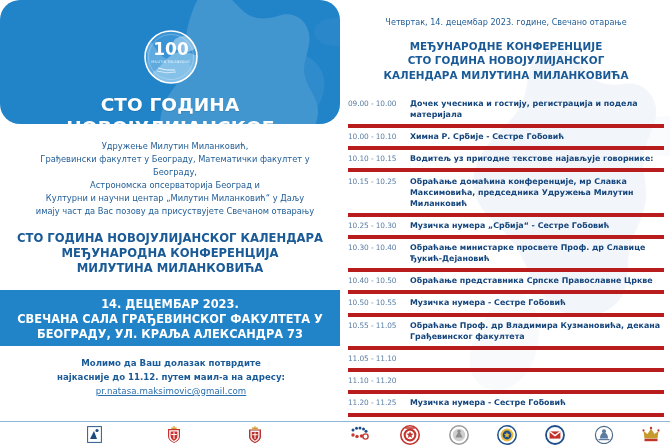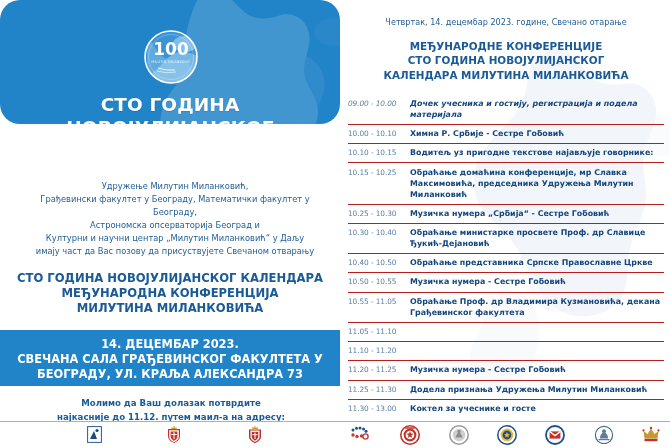--- a/index.html
+++ b/index.html
@@ -70,21 +70,20 @@
   }
   .hero-title span { display: block; }
 
   .org-block {
     padding: 16px 10px 0 20px;
     text-align: center;
     color: #1f5c96;
     font-size: 8.3px;
     line-height: 1.58;
     flex: none;
-    margin-top: 40px;
   }
   .org-block span { display: block; }
 
   .conf-block {
     padding: 12px 8px 0 8px;
     text-align: center;
     color: #1a5a97;
     font-size: 11.6px;
     font-weight: bold;
     line-height: 1.32;
@@ -160,24 +159,24 @@
     line-height: 1.36;
     margin-bottom: 13px;
   }
   .rp-heading span { display: block; }
 
   .agenda { display: block; }
   .ag-row {
     display: flex;
     flex-direction: row;
     align-items: flex-start;
-    border-top: 1px solid #b91c1c;
+    border-top: 4px solid #b91c1c;
     padding: 3.2px 0 3.4px 0;
   }
-  .ag-row:first-child { border-top: none; font-style: italic; }
+  .ag-row:first-child { border-top: none; }
   .ag-time {
     flex: none;
     width: 62px;
     color: #5b7fa6;
     font-size: 7.4px;
     line-height: 1.45;
     padding-top: 1px;
     letter-spacing: -0.1px;
   }
   .ag-body { flex: 1 1 auto; padding-right: 2px; }

